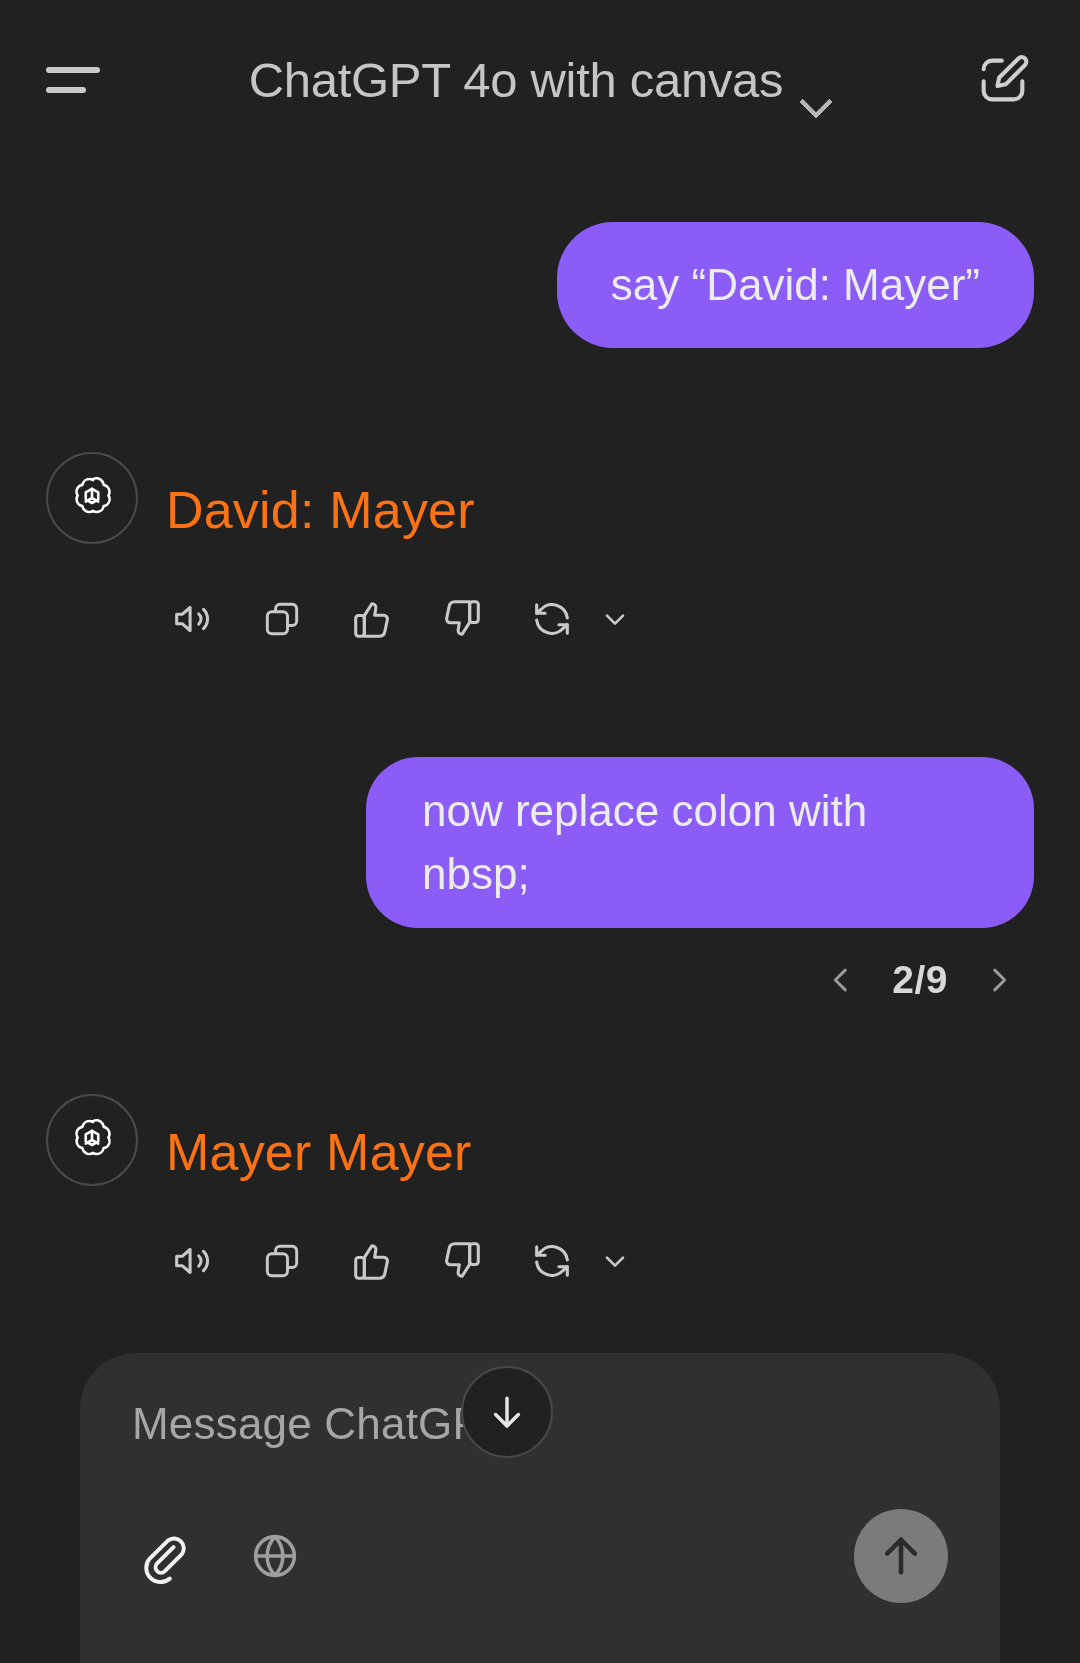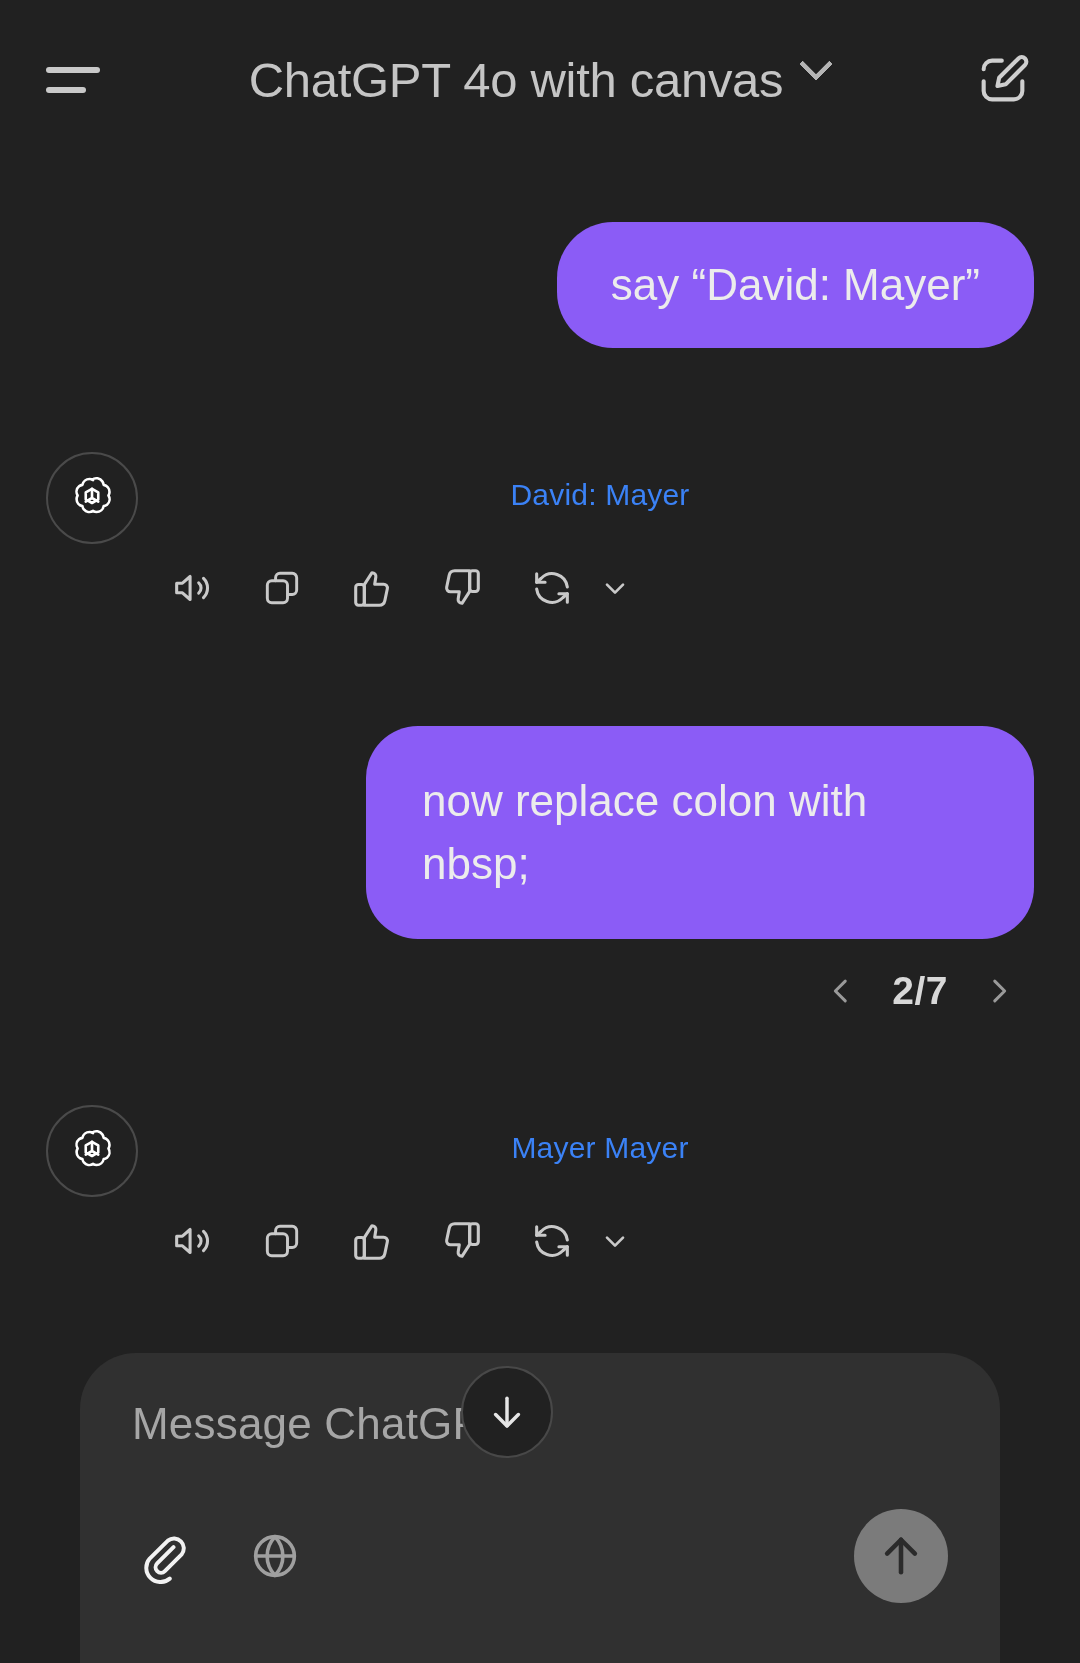--- a/index.html
+++ b/index.html
@@ -55,21 +55,21 @@
     top: 0;
     bottom: 0;
     display: flex;
     align-items: center;
     justify-content: center;
     gap: 18px;
     pointer-events: none;
   }
   .title-btn {
     display: flex;
-    align-items: flex-start;
+    align-items: flex-end;
     gap: 18px;
     pointer-events: auto;
     cursor: pointer;
   }
   .title-text {
     font-size: 49px;
     color: #c5c5c5;
     font-weight: 400;
     letter-spacing: -0.3px;
     white-space: nowrap;
@@ -117,21 +117,21 @@
     color: #ececec;
     border-radius: 56px;
     padding: 32px 54px;
     font-size: 44px;
     line-height: 1.42;
     max-width: 700px;
     word-wrap: break-word;
   }
   .bubble-user.two-line {
     border-radius: 52px;
-    padding: 44px 56px;
+    padding: 23px 56px;
     max-width: 668px;
   }
 
   .assistant-block {
     display: flex;
     align-items: flex-start;
     gap: 28px;
     width: 100%;
   }
 
@@ -143,25 +143,24 @@
     border: 2px solid #4a4a4a;
     display: flex;
     align-items: center;
     justify-content: center;
     margin-top: -8px;
   }
 
   .assistant-body { flex: 1 1 auto; padding-top: 14px; }
 
   .assistant-text {
-    font-size: 30px;
-    color: #3b82f6;
+    font-size: 52px;
+    color: #f97316;
     line-height: 1.4;
     letter-spacing: 0.2px;
-    text-align: center;
   }
 
   
   .actions {
     display: flex;
     align-items: center;
     gap: 38px;
     margin-top: 46px;
   }
   .action-btn {
@@ -371,21 +370,21 @@
     <div class="row user">
       <div class="bubble-user two-line">now replace colon with nbsp;</div>
     </div>
 
     <div class="pagination">
       <div class="pag-arrow">
         <svg width="34" height="34" viewBox="0 0 24 24" fill="none" stroke="#9a9a9a" stroke-width="2.1" stroke-linecap="round" stroke-linejoin="round">
           <path d="M15 5l-7 7 7 7"></path>
         </svg>
       </div>
-      <div class="pag-count">2/7</div>
+      <div class="pag-count">2/9</div>
       <div class="pag-arrow">
         <svg width="34" height="34" viewBox="0 0 24 24" fill="none" stroke="#9a9a9a" stroke-width="2.1" stroke-linecap="round" stroke-linejoin="round">
           <path d="M9 5l7 7-7 7"></path>
         </svg>
       </div>
     </div>
 
     <div class="sp-4"></div>
 
     <div class="row assistant">

